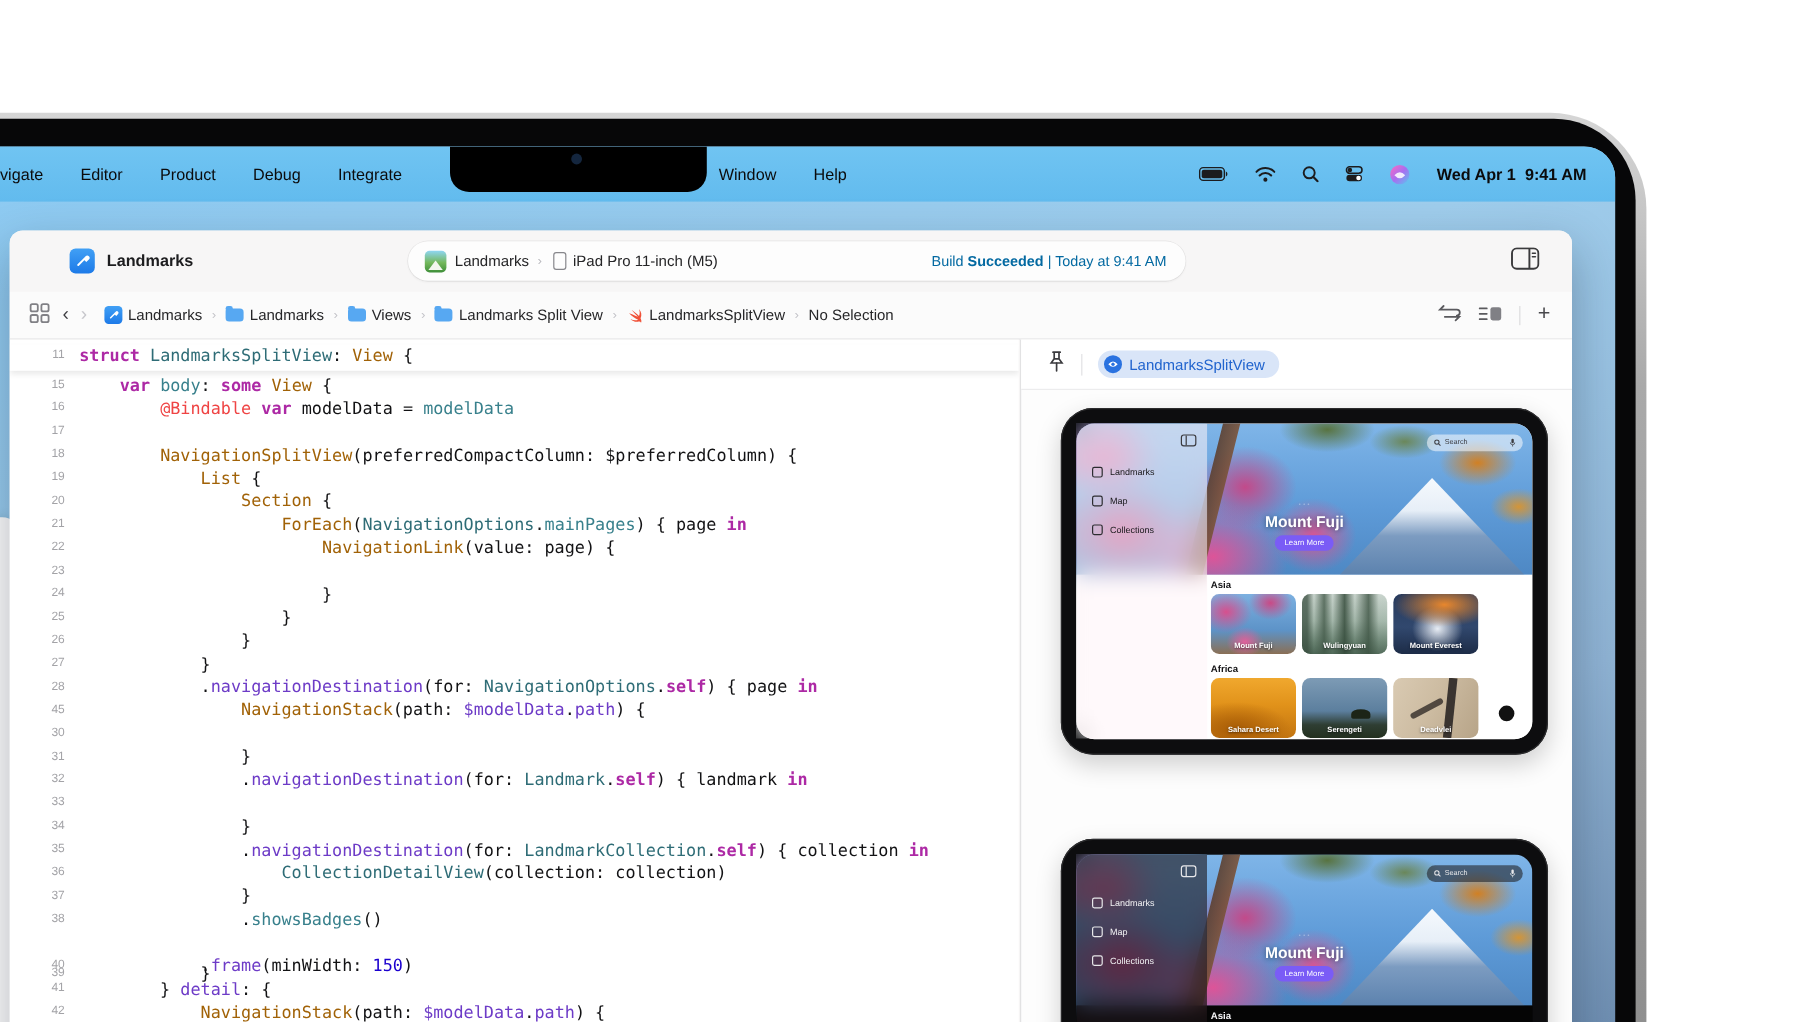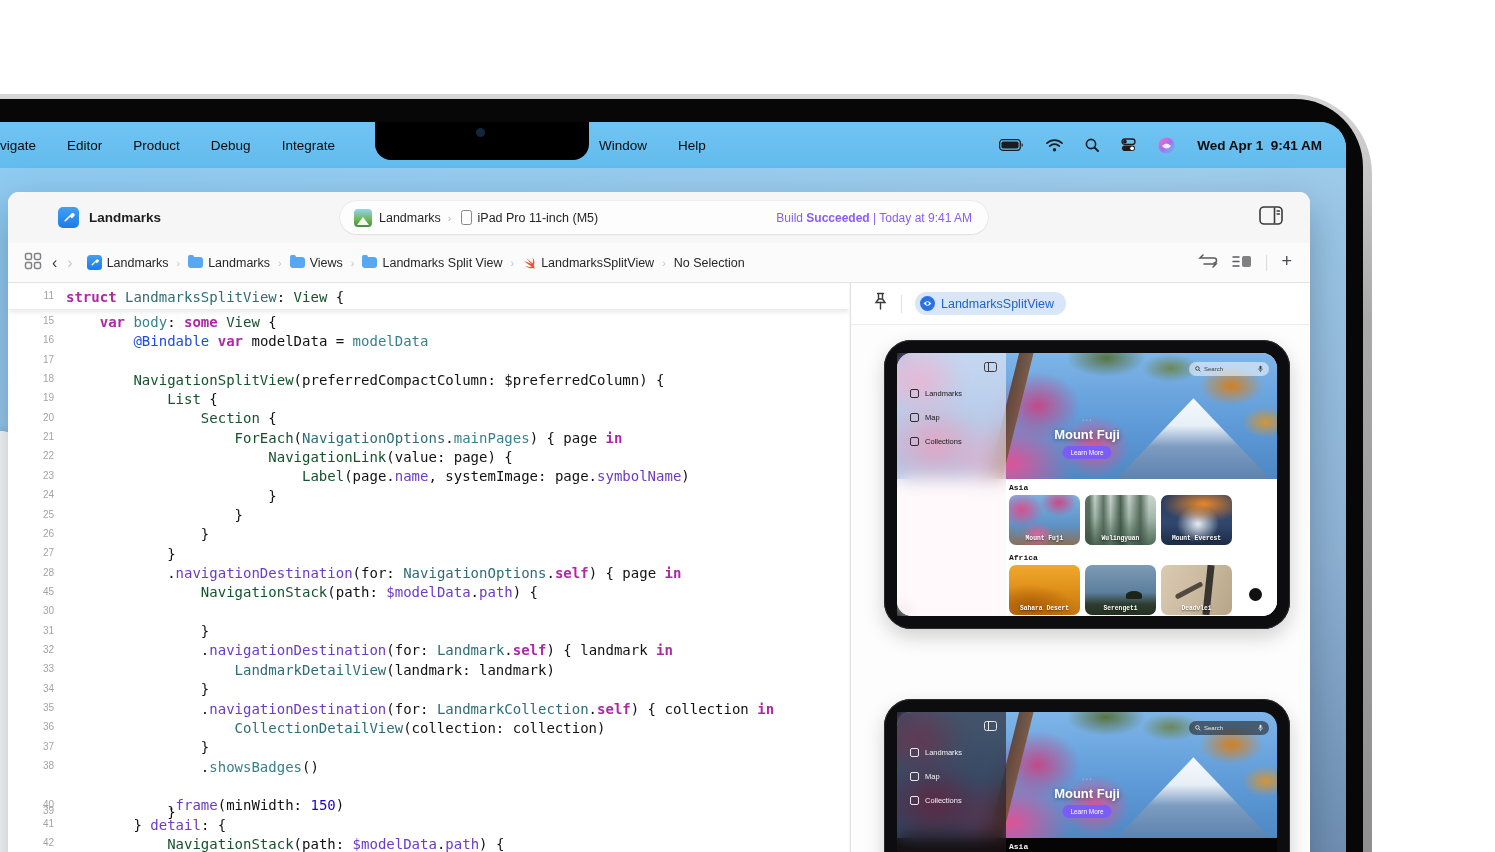--- a/index.html
+++ b/index.html
@@ -47,21 +47,21 @@
   .scheme-pill { position:absolute; left:332px; top:9px; width:648px; height:33px; background:#fdfdfd;
                  border-radius:17px; box-shadow:0 0 0 0.5px rgba(0,0,0,.07), 0 1px 2px rgba(0,0,0,.06);
                  display:flex; align-items:center; font-size:12.5px; color:#252527; }
   .appicon { width:18px; height:18px; border-radius:4px; margin:0 7px 0 14px;
              background:linear-gradient(180deg,#8fd6f2 0%,#74b85c 55%,#3f8f3a 100%); position:relative; overflow:hidden; }
   .appicon:after { content:""; position:absolute; left:3px; bottom:2px; width:0; height:0;
                    border-left:6px solid transparent; border-right:6px solid transparent; border-bottom:8px solid #f3f7ee; }
   .crumb-sep { color:#b9b9be; margin:0 7px; font-size:11px; }
   .ipad-glyph { width:11px; height:15px; border:1.4px solid #87878c; border-radius:2.5px; margin:0 6px 0 2px; }
   .build-status { position:absolute; right:16px; top:0; height:33px; display:flex; align-items:center;
-                  font-size:12px; color:#8b5cf6; white-space:pre; }
+                  font-size:12px; color:#0369a1; white-space:pre; }
   .inspector-btn { position:absolute; right:27px; top:14px; }
 
   
   .jumpbar { position:absolute; left:0; top:51px; right:0; height:40px; background:#fbfbfb;
              border-bottom:1px solid #e3e3e4; display:flex; align-items:center; font-size:12.5px; color:#262628; }
   .jb-left { display:flex; align-items:center; margin-left:16px; gap:10px; }
   .jb-crumbs { display:flex; align-items:center; margin-left:14px; }
   .jb-crumbs .bc-item { display:flex; align-items:center; gap:5px; }
   .bc-sep { color:#c3c3c8; margin:0 8px; font-size:11px; }
   .folder { width:15px; height:11px; background:#57a8f2; border-radius:2px 3px 3px 3px; position:relative; }
@@ -77,27 +77,27 @@
   
   .editor { position:absolute; left:0; top:91px; width:841px; bottom:0; background:#ffffff; overflow:hidden; }
   .code-font { font-family:"DejaVu Sans Mono","Liberation Mono",monospace; font-size:14px; }
   .crow { position:absolute; left:0; right:0; height:19.35px; white-space:pre; }
   .crow .ln { position:absolute; left:0; top:2px; width:46px; text-align:right; font-size:10px; color:#a3a3a7;
               font-family:"Liberation Sans",sans-serif; }
   .crow .ct { position:absolute; left:58px; top:0.5px; }
   .sticky-row { position:absolute; left:0; top:4px; right:0; height:22px; background:#fff;
                 box-shadow:0 3px 5px rgba(0,0,0,.09); z-index:5; }
   .k  { color:#ad29a5; font-weight:700; }
-  .t  { color:#14532d; }
+  .t  { color:#a16207; }
   .pr { color:#6d3bc7; }
   .pt { color:#2e6c76; }
   .pp { color:#38808c; }
   .n  { color:#1c00cf; }
   .p  { color:#121214; }
-  .a  { color:#1d4ed8; }
+  .a  { color:#ef4444; }
 
   
   .canvas { position:absolute; left:842px; top:91px; right:0; bottom:0; background:#fdfdfd;
             border-left:1px solid #e2e2e3; }
   .canvas-top { position:absolute; left:0; top:0; right:0; height:42px; background:#fff;
                 border-bottom:1px solid #ececed; display:flex; align-items:center; }
   .pin { margin-left:22px; }
   .ct-vsep { width:1px; height:18px; background:#e2e2e4; margin:0 13px; }
   .preview-pill { height:23px; background:#d9e5f8; border-radius:12px; display:flex; align-items:center;
                   padding:0 12px 0 5px; gap:6px; font-size:12.5px; color:#2164ce; font-weight:500; }
@@ -140,21 +140,21 @@
                  font-size:6px; color:#3c3c40; }
   .search-pill .mic { margin-left:auto; }
   .sidebar { position:absolute; left:0; top:0; bottom:0; width:109px;
              background:rgba(255,244,247,.55); backdrop-filter:blur(9px); -webkit-backdrop-filter:blur(9px); }
   .sb-toggle { position:absolute; right:9px; top:9px; width:13px; height:10px; border:1.2px solid #3a3a3e;
                border-radius:2.5px; }
   .sb-toggle:after { content:""; position:absolute; left:3px; top:0; bottom:0; width:1.2px; background:#3a3a3e; }
   .sb-item { position:absolute; left:13px; display:flex; align-items:center; gap:6px;
              font-size:7.5px; color:#18181a; }
   .sb-ic { width:9px; height:9px; border:1.1px solid #2c2c30; border-radius:2px; }
-  .content { position:absolute; left:0; top:126px; right:0; bottom:0; background:#fff;font-family:Liberation Mono, monospace; }
+  .content { position:absolute; left:0; top:126px; right:0; bottom:0; background:#fff; }
   .sec-h { position:absolute; left:112px; font-size:8px; font-weight:700; color:#121214; }
   .thumb { position:absolute; width:71px; height:50px; border-radius:7px; overflow:hidden; }
   .thumb .tl { position:absolute; left:0; right:0; bottom:3px; text-align:center; color:#fff; font-size:6.3px;
                font-weight:600; text-shadow:0 1px 2px rgba(0,0,0,.6); }
   .cursor-dot { position:absolute; width:13px; height:13px; border-radius:50%; background:#111; }
 
   
   .device.dark .dscreen { background:#050505; }
   .device.dark .sidebar { background:rgba(28,20,24,.6); }
   .device.dark .sb-item { color:#f2f2f4; }
@@ -371,31 +371,31 @@
             <div id="code-lines">
                 <div class="crow" style="top: 5px; z-index: 6;"><span class="ln">11</span><span class="ct"><span class="k">struct </span><span class="pt">LandmarksSplitView</span><span class="p">: </span><span class="t">View</span><span class="p"> {</span></span></div>
                 <div class="crow" style="top: 30px;"><span class="ln">15</span><span class="ct"><span class="p">    </span><span class="k">var </span><span class="pp">body</span><span class="p">: </span><span class="k">some </span><span class="t">View</span><span class="p"> {</span></span></div>
                 <div class="crow" style="top: 49.35px;"><span class="ln">16</span><span class="ct"><span class="p">        </span><span class="a">@Bindable </span><span class="k">var </span><span class="p">modelData = </span><span class="pp">modelData</span></span></div>
                 <div class="crow" style="top: 68.7px;"><span class="ln">17</span><span class="ct"></span></div>
                 <div class="crow" style="top: 88.05px;"><span class="ln">18</span><span class="ct"><span class="p">        </span><span class="t">NavigationSplitView</span><span class="p">(preferredCompactColumn: $preferredColumn) {</span></span></div>
                 <div class="crow" style="top: 107.4px;"><span class="ln">19</span><span class="ct"><span class="p">            </span><span class="t">List</span><span class="p"> {</span></span></div>
                 <div class="crow" style="top: 126.75px;"><span class="ln">20</span><span class="ct"><span class="p">                </span><span class="t">Section</span><span class="p"> {</span></span></div>
                 <div class="crow" style="top: 146.1px;"><span class="ln">21</span><span class="ct"><span class="p">                    </span><span class="t">ForEach</span><span class="p">(</span><span class="pt">NavigationOptions</span><span class="p">.</span><span class="pp">mainPages</span><span class="p">) { page </span><span class="k">in</span></span></div>
                 <div class="crow" style="top: 165.45px;"><span class="ln">22</span><span class="ct"><span class="p">                        </span><span class="t">NavigationLink</span><span class="p">(value: page) {</span></span></div>
-                <div class="crow" style="top: 184.8px;"><span class="ln">23</span><span class="ct"><span class="p">                            </span><span class="t">Label</span><span class="p">(page.</span><span class="pr">name</span><span class="p">, systemImage: page.</span><span class="pr">symbolName</span><span class="p">)</span></span></div>
+                <div class="crow" style="top: 184.8px;"><span class="ln">23</span></div>
                 <div class="crow" style="top: 204.15px;"><span class="ln">24</span><span class="ct"><span class="p">                        }</span></span></div>
                 <div class="crow" style="top: 223.5px;"><span class="ln">25</span><span class="ct"><span class="p">                    }</span></span></div>
                 <div class="crow" style="top: 242.85px;"><span class="ln">26</span><span class="ct"><span class="p">                }</span></span></div>
                 <div class="crow" style="top: 262.2px;"><span class="ln">27</span><span class="ct"><span class="p">            }</span></span></div>
                 <div class="crow" style="top: 281.55px; text-decoration: underline;"><span class="ln">28</span><span class="ct"><span class="p">            .</span><span class="pr">navigationDestination</span><span class="p">(for: </span><span class="pt">NavigationOptions</span><span class="p">.</span><span class="k">self</span><span class="p">) { page </span><span class="k">in</span></span></div>
                 <div class="crow" style="top: 300.9px;"><span class="ln">45</span><span class="ct"><span class="p">                </span><span class="t">NavigationStack</span><span class="p">(path: </span><span class="pr">$modelData</span><span class="p">.</span><span class="pr">path</span><span class="p">) {</span></span></div>
                 <div class="crow" style="top: 320.25px;"><span class="ln">30</span></div>
                 <div class="crow" style="top: 339.6px;"><span class="ln">31</span><span class="ct"><span class="p">                }</span></span></div>
                 <div class="crow" style="top: 358.95px;"><span class="ln">32</span><span class="ct"><span class="p">                .</span><span class="pr">navigationDestination</span><span class="p">(for: </span><span class="pt">Landmark</span><span class="p">.</span><span class="k">self</span><span class="p">) { landmark </span><span class="k">in</span></span></div>
-                <div class="crow" style="top: 378.3px;"><span class="ln">33</span><span class="ct"><span class="p">                    </span><span class="pt">LandmarkDetailView</span><span class="p">(landmark: landmark)</span></span></div>
+                <div class="crow" style="top: 378.3px;"><span class="ln">33</span></div>
                 <div class="crow" style="top: 397.65px;"><span class="ln">34</span><span class="ct"><span class="p">                }</span></span></div>
                 <div class="crow" style="top: 417px;"><span class="ln">35</span><span class="ct"><span class="p">                .</span><span class="pr">navigationDestination</span><span class="p">(for: </span><span class="pt">LandmarkCollection</span><span class="p">.</span><span class="k">self</span><span class="p">) { collection </span><span class="k">in</span></span></div>
                 <div class="crow" style="top: 436.35px;"><span class="ln">36</span><span class="ct"><span class="p">                    </span><span class="pt">CollectionDetailView</span><span class="p">(collection: collection)</span></span></div>
                 <div class="crow" style="top: 455.7px;"><span class="ln">37</span><span class="ct"><span class="p">                }</span></span></div>
                 <div class="crow" style="top: 475.05px;"><span class="ln">38</span><span class="ct"><span class="p">                .</span><span class="pp">showsBadges</span><span class="p">()</span></span></div>
                 <div class="crow" style="top: 520px;"><span class="ln">39</span><span class="ct"><span class="p">            }</span></span></div>
                 <div class="crow" style="top: 513.75px;"><span class="ln">40</span><span class="ct"><span class="p">            .</span><span class="pr">frame</span><span class="p">(minWidth: </span><span class="n">150</span><span class="p">)</span></span></div>
                 <div class="crow" style="top: 533.1px;"><span class="ln">41</span><span class="ct"><span class="p">        } </span><span class="pr">detail</span><span class="p">: {</span></span></div>
                 <div class="crow" style="top: 552.45px;"><span class="ln">42</span><span class="ct"><span class="p">            </span><span class="t">NavigationStack</span><span class="p">(path: </span><span class="pr">$modelData</span><span class="p">.</span><span class="pr">path</span><span class="p">) {</span></span></div>
               </div>

